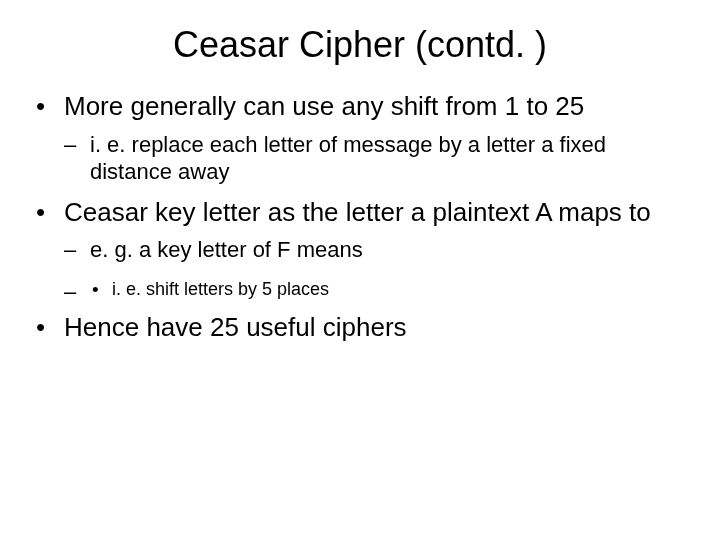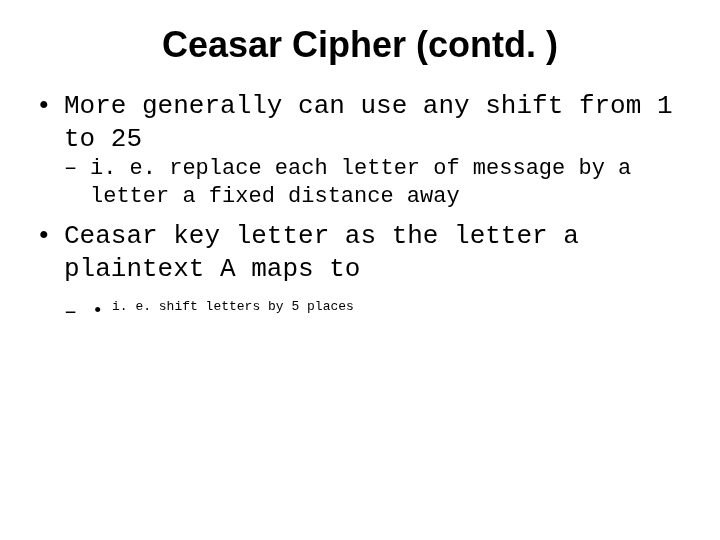--- a/index.html
+++ b/index.html
@@ -8,47 +8,46 @@
     height: 540px;
     background: #ffffff;
     font-family: Arial, Helvetica, sans-serif;
     color: #000000;
     padding: 20px 30px;
     overflow: hidden;
   }
   .title {
     font-size: 36px;
     text-align: center;
-    font-weight: bold;
+    font-weight: normal;
     margin-bottom: 24px;
     margin-top: 4px;
   }
   ul.level1 {
     list-style: none;
     padding-left: 0;
   }
   ul.level1 > li {
     font-size: 26px;
     line-height: 1.25;
     margin-bottom: 6px;
     padding-left: 34px;
     position: relative;
-    font-family: Liberation Mono, monospace;
   }
   ul.level1 > li::before {
     content: "•";
     position: absolute;
     left: 6px;
     top: 0;
     font-size: 26px;
   }
   ul.level2 {
     list-style: none;
     padding-left: 0;
-    margin-top: 0;
+    margin-top: 8px;
     margin-bottom: 10px;
   }
   ul.level2 > li {
     font-size: 22px;
     line-height: 1.25;
     padding-left: 26px;
     position: relative;
     margin-bottom: 2px;
   }
   ul.level2 > li::before {
@@ -57,21 +56,21 @@
     left: 0;
     top: 0;
   }
   ul.level3 {
     list-style: none;
     padding-left: 0;
     margin-top: 14px;
     margin-bottom: 10px;
   }
   ul.level3 > li {
-    font-size: 13px;
+    font-size: 18px;
     line-height: 1.3;
     padding-left: 22px;
     position: relative;
   }
   ul.level3 > li::before {
     content: "•";
     position: absolute;
     left: 2px;
     top: 0;
     font-size: 19px;
@@ -88,21 +87,27 @@
     <ul class="level2">
       <li>
         <span>i. e. replace each letter of message by a letter a fixed distance away</span>
       </li>
     </ul>
   </li>
   <li>
     <span>Ceasar key letter as the letter a plaintext A maps to</span>
     <ul class="level2">
       <li>
+        <span>e. g. a key letter of F means</span>
+      </li>
+      <li>
         <ul class="level3">
           <li>
             <span>i. e. shift letters by 5 places</span>
           </li>
         </ul>
       </li>
     </ul>
   </li>
+  <li>
+    <span>Hence have 25 useful ciphers</span>
+  </li>
 </ul>
 
 </body></html>

